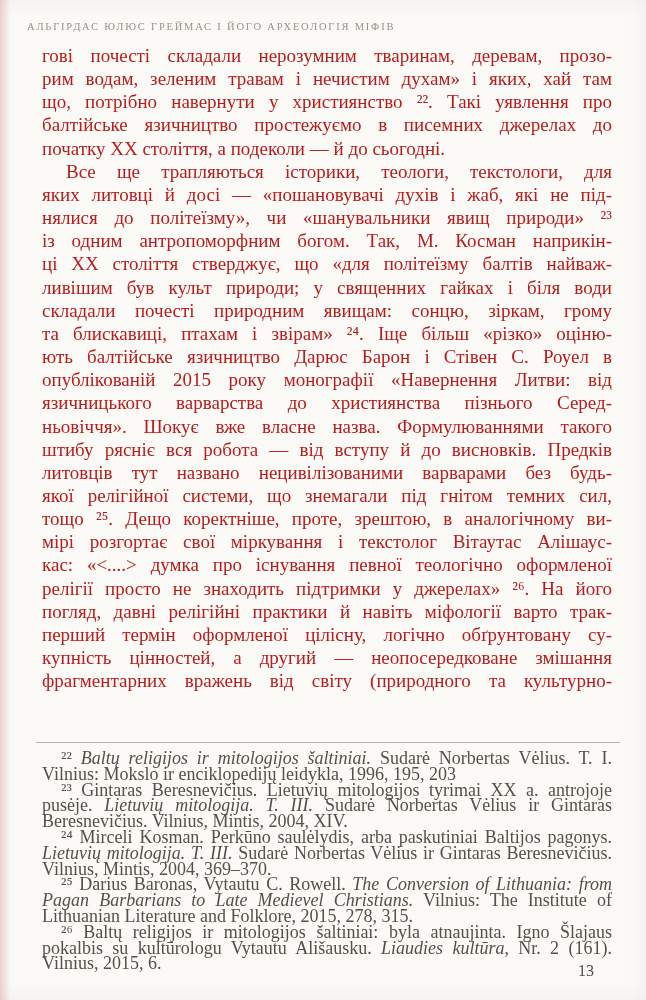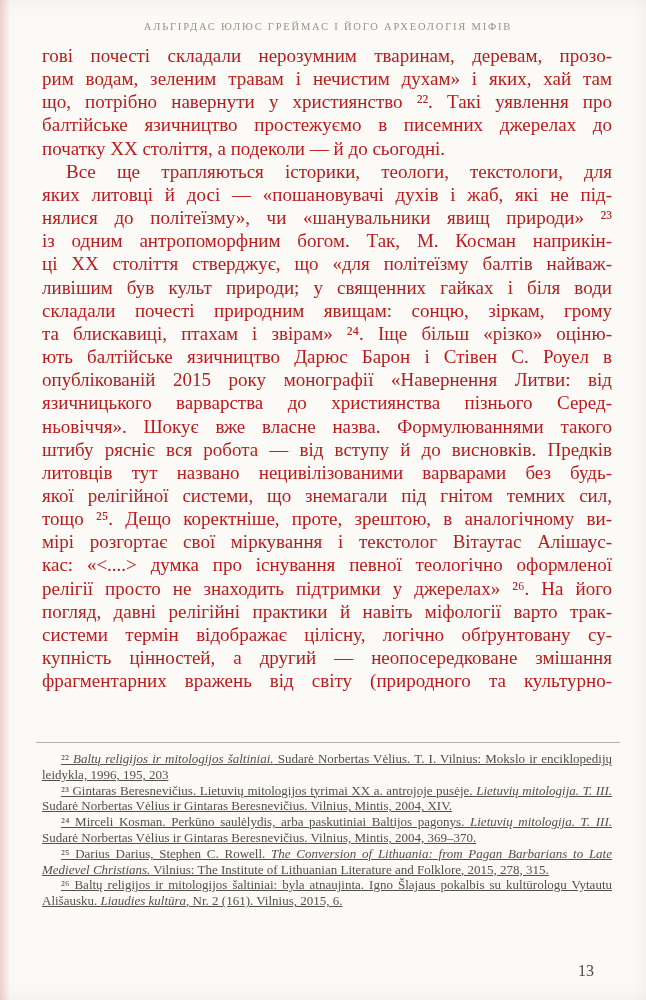--- a/index.html
+++ b/index.html
@@ -17,22 +17,22 @@
   }
   
   .page::before{
     content:"";
     position:absolute;left:0;top:0;width:10px;height:1000px;
     background:linear-gradient(to right, rgba(224,150,148,0.38), rgba(224,150,148,0.0));
     pointer-events:none;
   }
   .running-header{
     position:absolute;
-    left:43px;top:21px;width:570px;
-    text-align:center;
+    left:27px;top:21px;width:570px;
+    text-align:left;
     font-size:10.5px;
     letter-spacing:1.8px;
     color:#97918a;
     white-space:nowrap;
   }
   .body-text{
     position:absolute;
     left:42px;top:44px;width:570px;
     color:#b91c1c;
     font-size:19px;
@@ -48,22 +48,21 @@
   .bline.ind{padding-left:24px;}
   .fn-rule{
     position:absolute;
     left:36px;top:742px;width:584px;height:0;
     border-top:1px solid #b5b1ab;
   }
   .footnotes{
     position:absolute;
     left:42px;top:751px;width:570px;
     color:#54504a;
-    font-size:13px;
-    text-decoration:underline;
+    font-size:18px;
   }
   .fnote{
     margin:0;
     line-height:15.8px;
     text-align:justify;
     text-indent:19px;
   }
   .fnote .it{font-style:italic;}
   .page-number{
     position:absolute;
@@ -97,29 +96,29 @@
       <div class="bline">язичницького варварства до християнства пізнього Серед-</div>
       <div class="bline">ньовіччя». Шокує вже власне назва. Формулюваннями такого</div>
       <div class="bline">штибу рясніє вся робота — від вступу й до висновків. Предків</div>
       <div class="bline">литовців тут названо нецивілізованими варварами без будь-</div>
       <div class="bline">якої релігійної системи, що знемагали під гнітом темних сил,</div>
       <div class="bline">тощо ²⁵. Дещо коректніше, проте, зрештою, в аналогічному ви-</div>
       <div class="bline">мірі розгортає свої міркування і текстолог Вітаутас Алішаус-</div>
       <div class="bline">кас: «&lt;....&gt; думка про існування певної теологічно оформленої</div>
       <div class="bline">релігії просто не знаходить підтримки у джерелах» ²⁶. На його</div>
       <div class="bline">погляд, давні релігійні практики й навіть міфології варто трак-</div>
-      <div class="bline">системи термін відображає цілісну, логічно обґрунтовану су-</div>
+      <div class="bline">перший термін оформленої цілісну, логічно обґрунтовану су-</div>
       <div class="bline">купність цінностей, а другий — неопосередковане змішання</div>
       <div class="bline">фрагментарних вражень від світу (природного та культурно-</div>
     </div>
 
   <div class="fn-rule"></div>
 
   <div class="footnotes">
       <p class="fnote"><span>²² </span><span class="it">Baltų religijos ir mitologijos šaltiniai.</span><span> Sudarė Norbertas Vėlius. T. I. Vilnius: Mokslo ir enciklopedijų leidykla, 1996, 195, 203</span></p>
       <p class="fnote"><span>²³ Gintaras Beresnevičius. Lietuvių mitologijos tyrimai XX a. antrojoje pusėje. </span><span class="it">Lietuvių mitologija. T. III.</span><span> Sudarė Norbertas Vėlius ir Gintaras Beresnevičius. Vilnius, Mintis, 2004, XIV.</span></p>
       <p class="fnote"><span>²⁴ Mirceli Kosman. Perkūno saulėlydis, arba paskutiniai Baltijos pagonys. </span><span class="it">Lietuvių mitologija. T. III.</span><span> Sudarė Norbertas Vėlius ir Gintaras Beresnevičius. Vilnius, Mintis, 2004, 369–370.</span></p>
-      <p class="fnote"><span>²⁵ Darius Darius, Stephen C. Rowell. </span><span class="it">The Conversion of Lithuania: from Pagan Barbarians to Late Medievel Christians.</span><span> Vilnius: The Institute of Lithuanian Literature and Folklore, 2015, 278, 315.</span></p>
+      <p class="fnote"><span>²⁵ Darius Baronas, Vytautu C. Rowell. </span><span class="it">The Conversion of Lithuania: from Pagan Barbarians to Late Medievel Christians.</span><span> Vilnius: The Institute of Lithuanian Literature and Folklore, 2015, 278, 315.</span></p>
       <p class="fnote"><span>²⁶ Baltų religijos ir mitologijos šaltiniai: byla atnaujinta. Igno Šlajaus pokalbis su kultūrologu Vytautu Ališausku. </span><span class="it">Liaudies kultūra</span><span>, Nr. 2 (161). Vilnius, 2015, 6.</span></p>
     </div>
 
   <div class="page-number">13</div>
 </div>
 
 </body></html>

